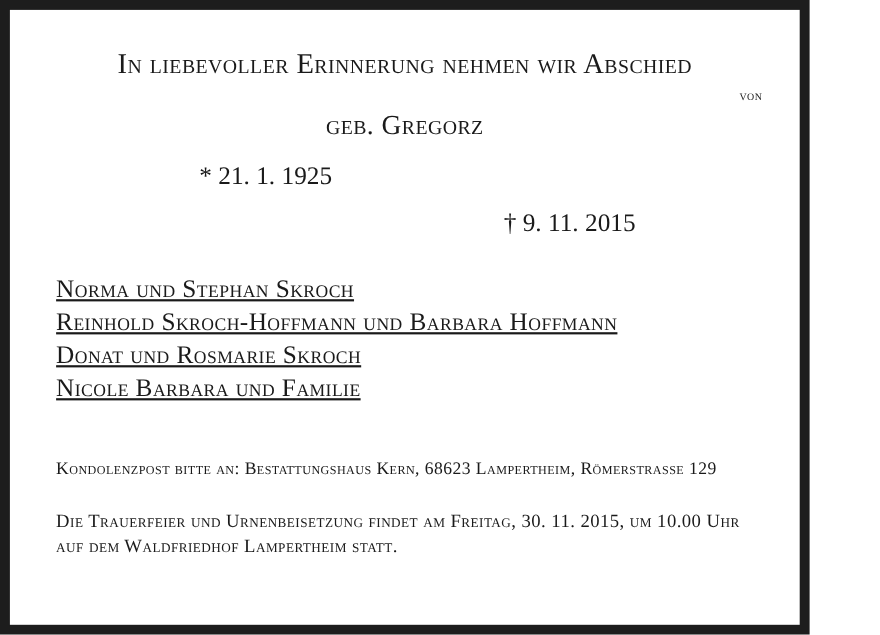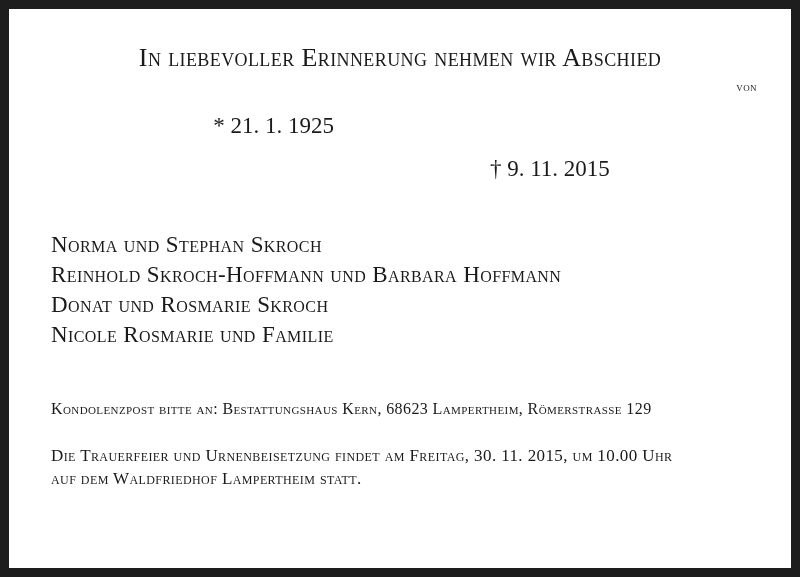--- a/index.html
+++ b/index.html
@@ -9,21 +9,21 @@
   }
   body {
     width: 800px;
     height: 577px;
     font-family: "Liberation Serif", serif;
     color: #1a1a1a;
     overflow: hidden;
   }
   .obituary {
     position: relative;
-    width: 800px;
+    width: 736px;
     height: 577px;
     box-sizing: border-box;
     background: #ffffff;
     border: 9px solid #1d1d1d;
     padding: 22px 34px 0 34px;
   }
   .inner {
     width: 100%;
     height: 100%;
     box-sizing: border-box;
@@ -64,22 +64,23 @@
   }
   .date-birth {
     padding-right: 78px;
     margin-left: 23px;
   }
   .date-death {
     padding-left: 78px;
     margin-top: 43px;
   }
   .survivors {
-    margin-top: 48px;
+    margin-top: 32px;
     padding-left: 8px;
+    text-decoration: underline;
   }
   .survivor {
     font-size: 23px;
     line-height: 1.31;
     text-align: left;
     white-space: nowrap;
   }
   .condolence {
     margin-top: 48px;
     padding-left: 8px;
@@ -101,31 +102,32 @@
 <body>
 
 <div class="obituary">
   <div class="inner">
 
     <div class="line-intro sc">In liebevoller Erinnerung nehmen wir Abschied</div>
 
     <div class="line-von sc">von</div>
 
 
+    <div class="maiden sc">geb. Gregorz</div>
 
     <div class="dates">
       <div class="date-birth">* 21. 1. 1925</div>
       <div class="date-death">† 9. 11. 2015</div>
     </div>
 
     <div class="survivors">
       <div class="survivor sc">Norma und Stephan Skroch</div>
       <div class="survivor sc">Reinhold Skroch-Hoffmann und Barbara Hoffmann</div>
       <div class="survivor sc">Donat und Rosmarie Skroch</div>
-      <div class="survivor sc">Nicole Rosmarie und Familie</div>
+      <div class="survivor sc">Nicole Barbara und Familie</div>
     </div>
 
     <div class="condolence sc">Kondolenzpost bitte an: Bestattungshaus Kern, 68623 Lampertheim, Römerstrasse 129</div>
 
     <div class="service">
       <div class="service-line sc">Die Trauerfeier und Urnenbeisetzung findet am Freitag, 30. 11. 2015, um 10.00 Uhr</div>
       <div class="service-line sc">auf dem Waldfriedhof Lampertheim statt.</div>
     </div>
 
   </div>

